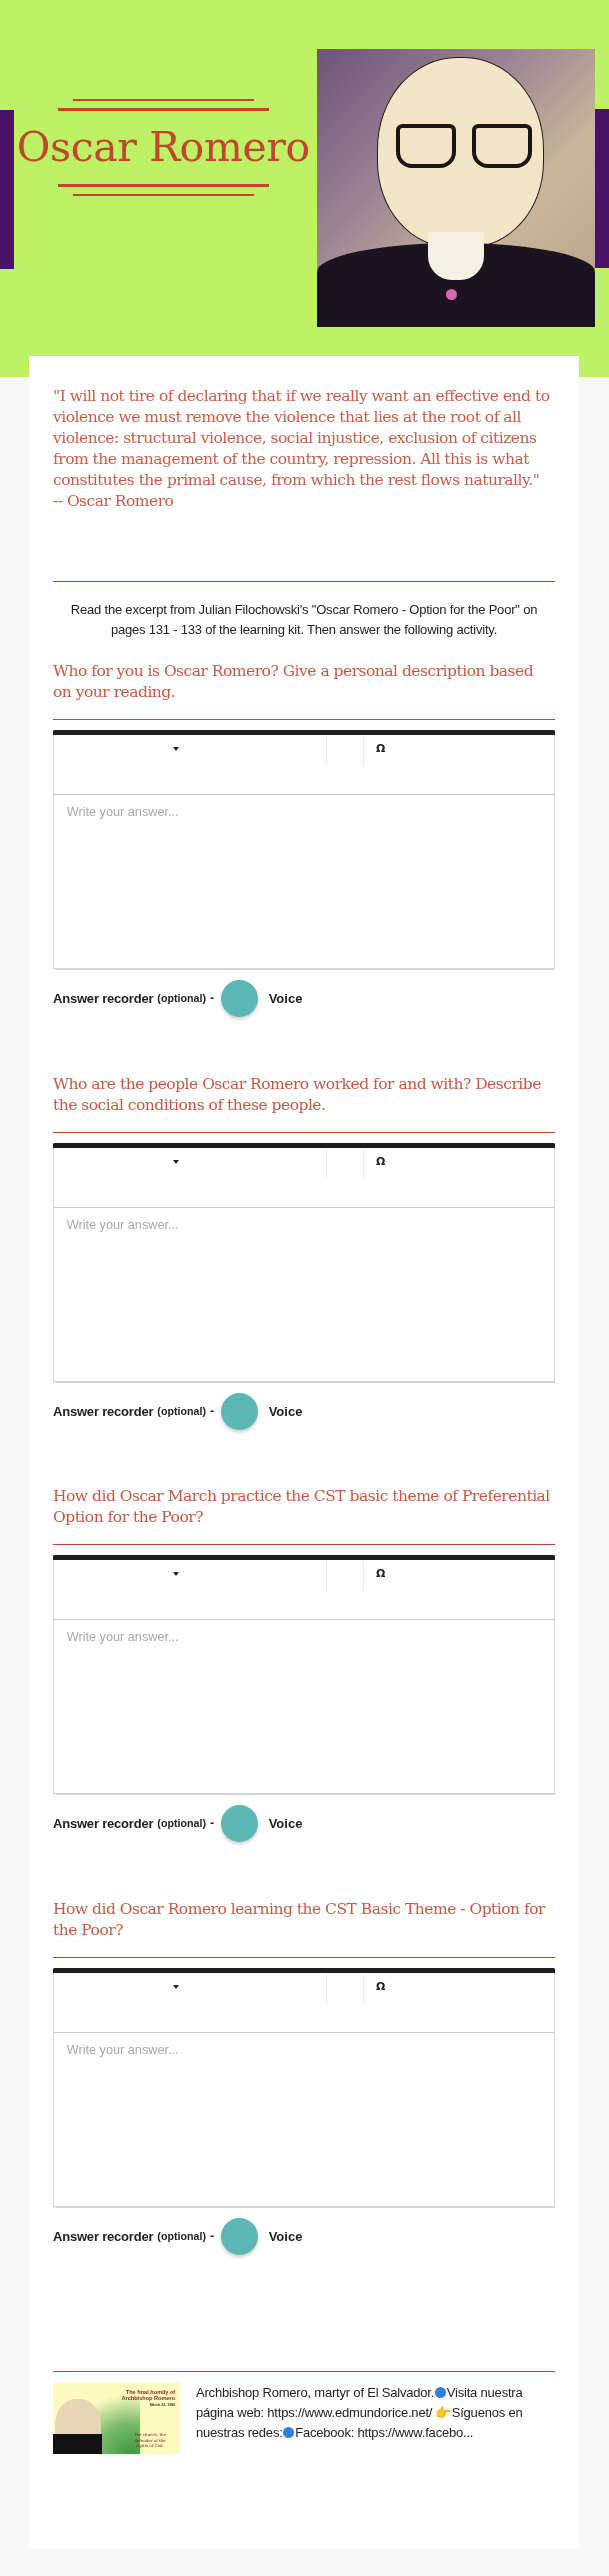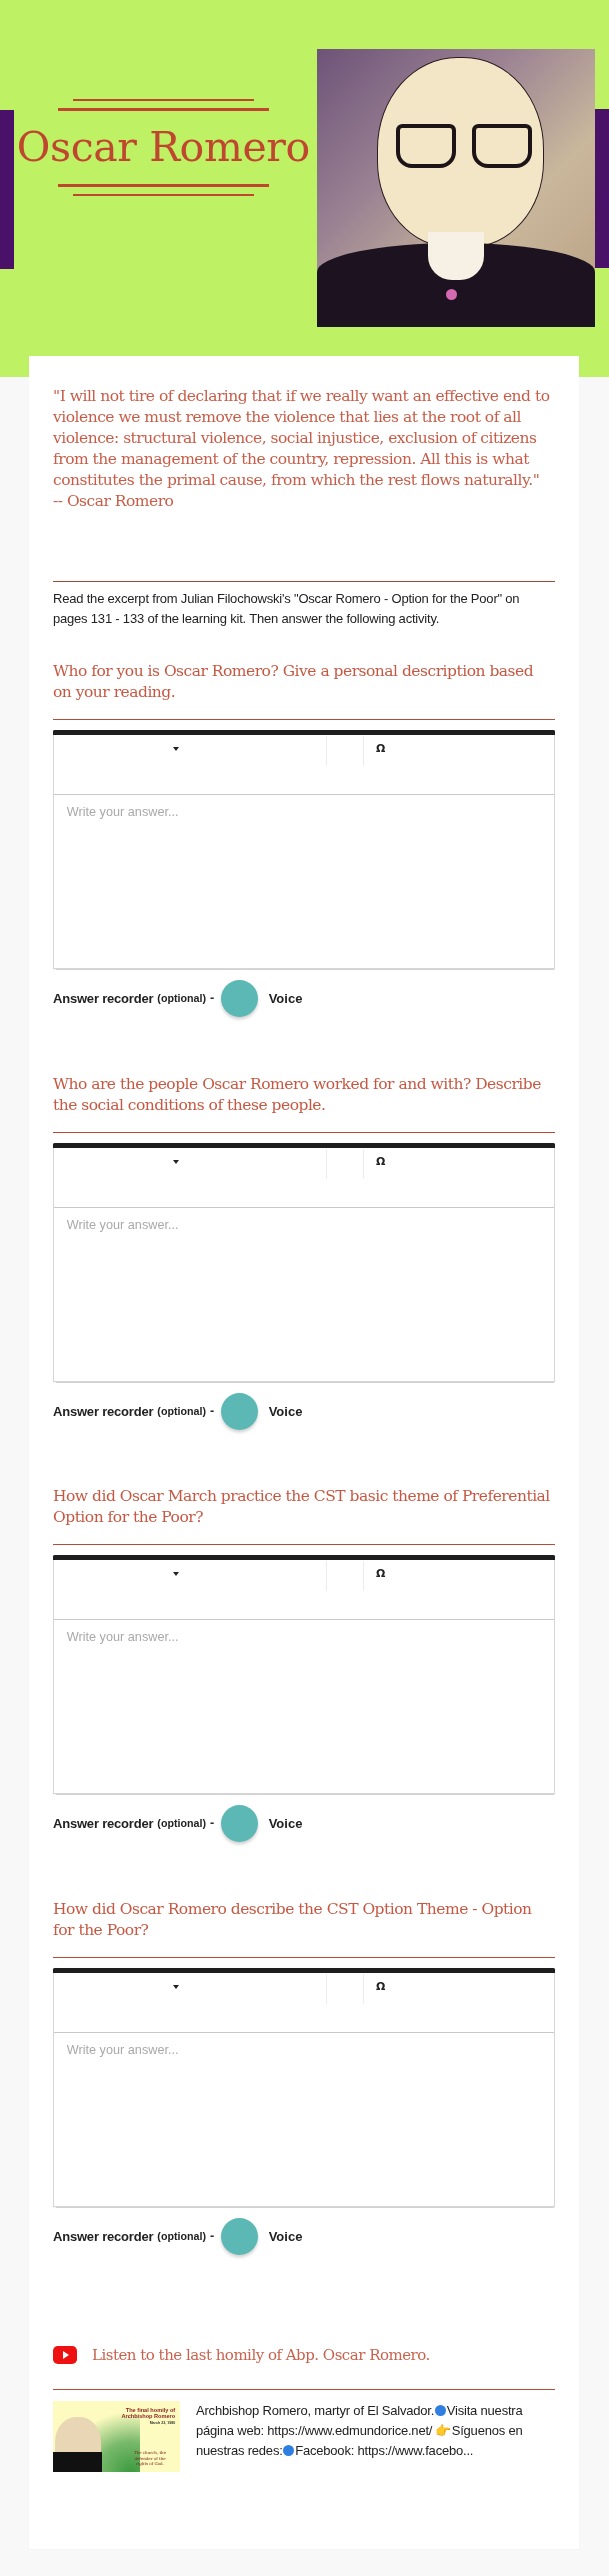--- a/index.html
+++ b/index.html
@@ -25,21 +25,21 @@
   .photo .robe { position: absolute; left: 0; top: 194px; width: 278px; height: 87px; background: #1c1220; border-radius: 60% 60% 0 0 / 40% 40% 0 0; }
   .photo .collar { position: absolute; left: 111px; top: 183px; width: 56px; height: 48px; background: #f6f1e4; border-radius: 0 0 24px 24px; }
   .photo .button { position: absolute; left: 129px; top: 240px; width: 11px; height: 11px; border-radius: 50%; background: #d56ab2; }
 
   
   .card { position: absolute; left: 29px; top: 356px; width: 550px; height: 2193px; background: #ffffff; box-shadow: 0 0.8px 1.6px rgba(0,0,0,0.04); }
   .inner { position: absolute; left: 24px; width: 502px; }
 
   .quote { top: 30px; font-family: "DejaVu Serif", serif; font-weight: 300; color: #c0472f; opacity: 0.88; font-size: 15.5px; line-height: 21px; letter-spacing: -0.5px; }
   .quote-sep { top: 225px; height: 0.8px; background: #9c4a3a; }
-  .intro { top: 233px; font-size: 13px; line-height: 20px; color: #222; letter-spacing: -0.2px; }
+  .intro { top: 244px; font-size: 13px; line-height: 20px; color: #222; letter-spacing: -0.2px; text-align: center; }
 
   .q-title { font-family: "DejaVu Serif", serif; color: #c0472f; opacity: 0.9; font-size: 15.5px; line-height: 21.4px; letter-spacing: -0.5px; }
   .q-sep { height: 0.8px; background: #b84b36; }
   .editor { border: 0.8px solid #d6d6d6; border-top: none; }
   .editor .topbar { height: 4.8px; background: #1e1e1e; margin: 0 -0.8px; border-radius: 1.6px 1.6px 0 0; }
   .editor .toolbar { position: relative; height: 60px; border-bottom: 1.6px solid #c9c9c9; }
   .editor .dd-arrow { position: absolute; left: 119px; top: 12.7px; width: 0; height: 0; border-left: 3.2px solid transparent; border-right: 3.2px solid transparent; border-top: 4px solid #222; }
   .editor .div1 { position: absolute; left: 272px; top: 1.6px; width: 0.8px; height: 30px; background: #ececec; }
   .editor .div2 { position: absolute; left: 309px; top: 1.6px; width: 0.8px; height: 30px; background: #ececec; }
   .editor .omega { position: absolute; left: 322px; top: 7.1px; font-family: "DejaVu Sans", sans-serif; font-weight: bold; font-size: 11px; color: #222; }
@@ -165,21 +165,21 @@
     <div class="recorder" style="margin-top:10.3px">
       <span class="rec-label">Answer recorder</span>
       <span class="rec-opt">(optional)</span>
       <span class="rec-dash">-</span>
       <button class="rec-btn"></button>
       <span class="rec-voice">Voice</span>
     </div>
   </div>
 
   <div class="inner" style="top:1543px">
-    <div class="q-title">How did Oscar Romero describe the CST Option Theme - Option for the Poor?</div>
+    <div class="q-title">How did Oscar Romero learning the CST Basic Theme - Option for the Poor?</div>
     <div class="q-sep" style="margin-top:15px"></div>
     <div class="editor editor-shadow" style="margin-top:10.3px">
       <div class="topbar"></div>
       <div class="toolbar">
         <div class="dd-arrow"></div>
         <div class="div1"></div>
         <div class="div2"></div>
         <div class="omega">Ω</div>
       </div>
       <textarea placeholder="Write your answer..." style=""></textarea>
@@ -187,24 +187,20 @@
     <div class="recorder" style="margin-top:10.3px">
       <span class="rec-label">Answer recorder</span>
       <span class="rec-opt">(optional)</span>
       <span class="rec-dash">-</span>
       <button class="rec-btn"></button>
       <span class="rec-voice">Voice</span>
     </div>
   </div>
 
   <div class="inner" style="top:1990px">
-    <div class="yt-row">
-      <span class="yt-icon"></span>
-      <span class="yt-title">Listen to the last homily of Abp. Oscar Romero.</span>
-    </div>
     <div class="yt-sep" style="margin-top:25.4px"></div>
     <div class="video" style="margin-top:11px">
       <div class="thumb">
         <div class="leaf"></div>
         <div class="face"></div>
         <div class="body"></div>
         <div class="t1">
           <div style="width:56px">The final homily of Archbishop Romero</div>
           <div style="font-size:3.6px;color:#333">March 23, 1980</div>
         </div>

